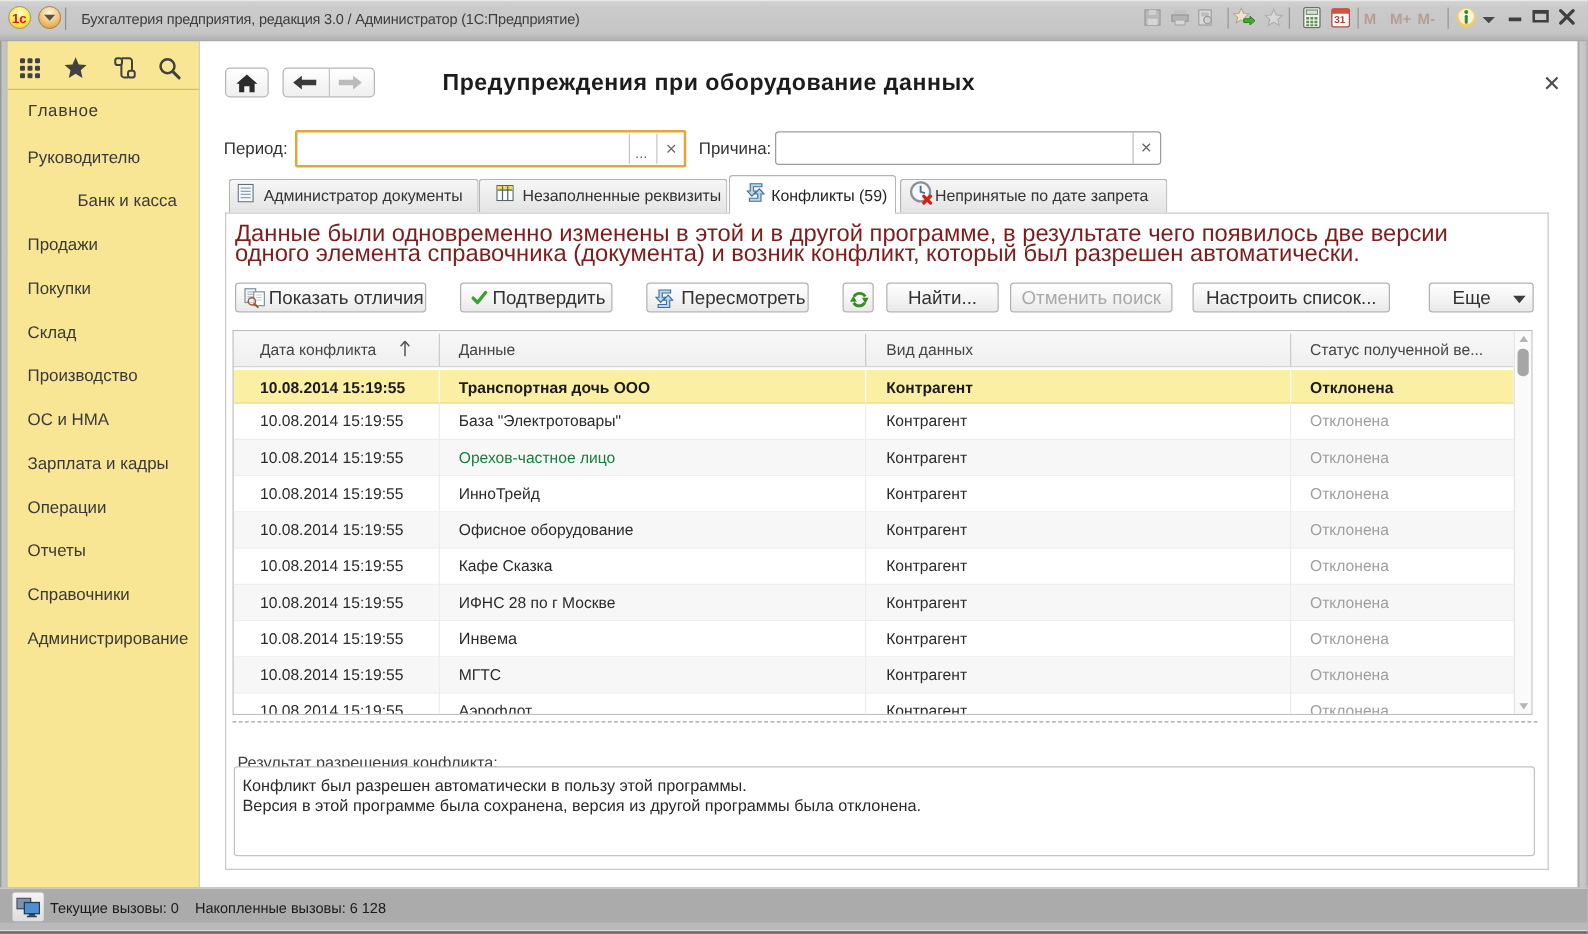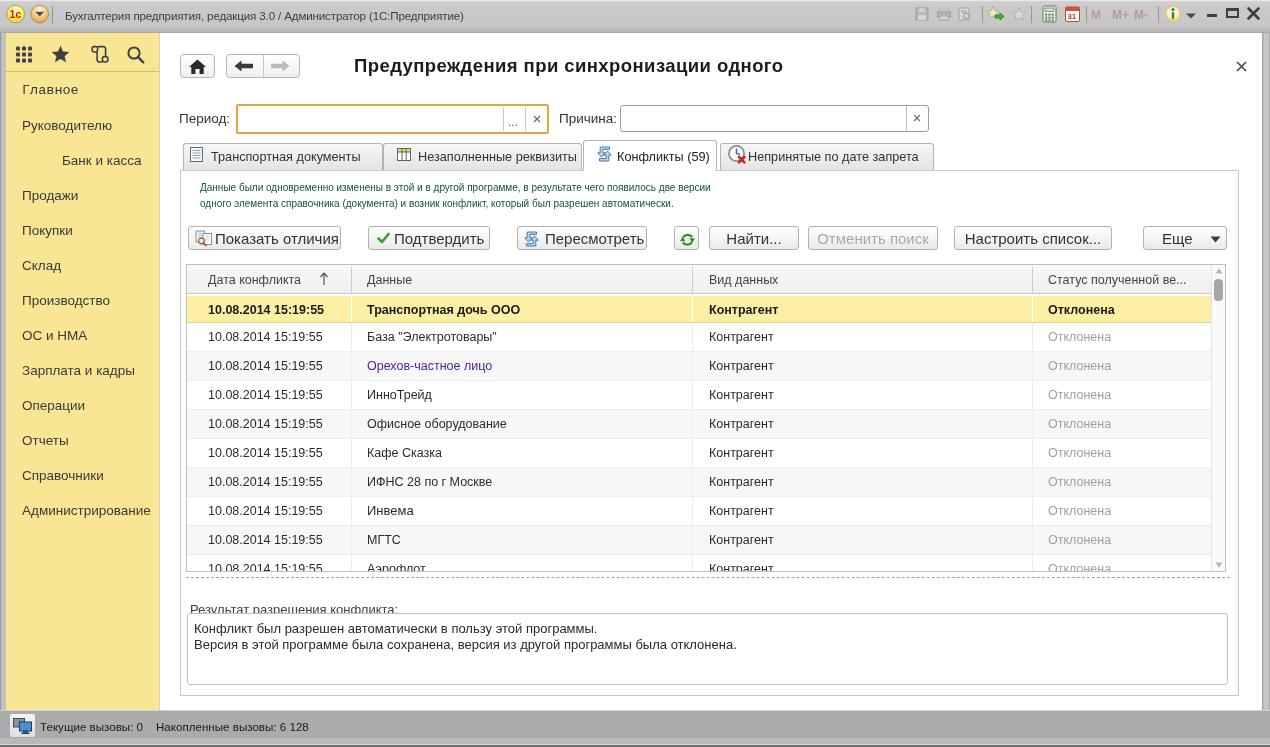--- a/index.html
+++ b/index.html
@@ -173,21 +173,21 @@
  <path d="M8.5 0.5 L17 8 L14.7 8 L14.7 15 L10.6 15 L10.6 10 L6.4 10 L6.4 15 L2.3 15 L2.3 8 L0 8 Z" fill="#2b2b2b"></path>
 </svg>
 <div class="abs" style="left:226px;top:54px;width:74px;height:24px;box-sizing:border-box;border:1px solid #b5b5b5;border-radius:4px;background:linear-gradient(#ffffff,#efefef);"></div>
 <div class="abs" style="left:263px;top:55px;width:1px;height:22px;background:#c6c6c6;"></div>
 <svg class="abs" style="left:234px;top:60px;" width="20" height="12" viewBox="0 0 20 12">
  <path d="M7.5 0.5 L7.5 3.8 L19 3.8 L19 8.2 L7.5 8.2 L7.5 11.5 L0.5 6 Z" fill="#3a3a3a"></path>
 </svg>
 <svg class="abs" style="left:270px;top:60px;" width="20" height="12" viewBox="0 0 20 12">
  <path d="M12.5 0.5 L12.5 3.8 L1 3.8 L1 8.2 L12.5 8.2 L12.5 11.5 L19.5 6 Z" fill="#bbbbbb"></path>
 </svg>
-<div class="t" style="left:354px;top:55px;font-size:18.5px;font-weight:bold;color:#1c1c1c;line-height:22px;letter-spacing:0.42px;">Предупреждения при синхронизации одного</div>
+<div class="t" style="left:354px;top:55px;font-size:18.5px;font-weight:bold;color:#1c1c1c;line-height:22px;letter-spacing:0.42px;">Предупреждения при оборудование данных</div>
 <svg class="abs" style="left:1235px;top:60px;" width="13" height="13" viewBox="0 0 13 13">
  <path d="M2 2 L11 11 M11 2 L2 11" stroke="#4d4d4d" stroke-width="1.7"></path>
 </svg>
 
 
 <div class="t" style="left:179px;top:111px;font-size:13.5px;color:#333;line-height:15px;">Период:</div>
 <div class="abs" style="left:236px;top:104px;width:313px;height:30px;box-sizing:border-box;border:2px solid #e2a63c;border-radius:2px;background:#fff;"></div>
 <div class="abs" style="left:503px;top:107px;width:1px;height:24px;background:#c8c8c8;"></div>
 <div class="t" style="left:508px;top:116px;font-size:12px;color:#666;line-height:12px;">...</div>
 <div class="abs" style="left:525px;top:107px;width:1px;height:24px;background:#c8c8c8;"></div>
@@ -214,41 +214,41 @@
 <div class="vl" style="left:1238px;top:170px;height:526px;"></div>
 <div class="hl" style="left:180px;top:695px;width:1059px;"></div>
 
 
 <svg class="abs" style="left:190px;top:147px;" width="13" height="15" viewBox="0 0 13 15">
  <rect x="0.5" y="0.5" width="12" height="14" fill="#f4f8fa" stroke="#5a6e80" stroke-width="1"></rect>
  <g stroke="#8ba0b0" stroke-width="1">
   <path d="M2.5 3.5 h8 M2.5 6 h8 M2.5 8.5 h8 M2.5 11 h8"></path>
  </g>
 </svg>
-<div class="tablbl" style="left:211px;">Транспортная документы</div>
+<div class="tablbl" style="left:211px;">Администратор документы</div>
 <svg class="abs" style="left:397px;top:148px;" width="14" height="13" viewBox="0 0 14 13">
  <rect x="0.5" y="0.5" width="13" height="12" fill="#ffffff" stroke="#51646f" stroke-width="1"></rect>
  <rect x="1" y="1" width="12" height="3" fill="#f3e143"></rect>
  <path d="M5 1 V12 M9.2 1 V12 M1 4 H13" stroke="#51646f" stroke-width="1"></path>
 </svg>
 <div class="tablbl" style="left:418px;">Незаполненные реквизиты</div>
 <svg class="abs" style="left:597px;top:146px;" width="15" height="16" viewBox="0 0 15 16">
  <path d="M3.2 1 L12.5 1 L12.5 3.4 L5.8 3.4 L5.8 6.8 L8.3 6.8 L4.5 11 L0.7 6.8 L3.2 6.8 Z" fill="#b8d8ee" stroke="#3f6e99" stroke-width="0.9"></path>
  <path d="M11.8 15 L2.5 15 L2.5 12.6 L9.2 12.6 L9.2 9.2 L6.7 9.2 L10.5 5 L14.3 9.2 L11.8 9.2 Z" fill="#b8d8ee" stroke="#3f6e99" stroke-width="0.9"></path>
 </svg>
 <div class="tablbl" style="left:617px;color:#222;">Конфликты (59)</div>
 <svg class="abs" style="left:727px;top:144px;" width="21" height="21" viewBox="0 0 21 21">
  <circle cx="9.5" cy="9.5" r="7.6" fill="#f6f8fa" stroke="#8a9099" stroke-width="1.8"></circle>
  <path d="M9.5 4.5 L9.5 9.5 L13 10.5" stroke="#49718e" stroke-width="1.5" fill="none"></path>
  <path d="M12 13 L17.4 18.4 M17.4 13 L12 18.4" stroke="#cf2516" stroke-width="2.6" stroke-linecap="round"></path>
 </svg>
 <div class="tablbl" style="left:748px;">Непринятые по дате запрета</div>
 
 
-<div class="t" style="left:200px;top:180px;font-size:10px;line-height:16px;color:#14532d;">Данные были одновременно изменены в этой и в другой программе, в результате чего появилось две версии<br>одного элемента справочника (документа) и возник конфликт, который был разрешен автоматически.</div>
+<div class="t" style="left:188px;top:180px;font-size:19px;line-height:16px;color:#7f1d1d;">Данные были одновременно изменены в этой и в другой программе, в результате чего появилось две версии<br>одного элемента справочника (документа) и возник конфликт, который был разрешен автоматически.</div>
 
 
 <div class="btn" style="left:188px;width:153px;">
  <svg style="position:absolute;left:6px;top:3px;" width="19" height="18" viewBox="0 0 19 18">
   <rect x="1" y="1" width="8.5" height="11" fill="#f2f6f9" stroke="#8295a3" stroke-width="1"></rect>
   <path d="M3 3.5 h4.5 M3 5.5 h4.5 M3 7.5 h4.5" stroke="#aebdc8" stroke-width="0.9"></path>
   <rect x="8" y="3.5" width="8.5" height="11" fill="#ffffff" stroke="#8295a3" stroke-width="1"></rect>
   <path d="M10 6 h4.5 M10 8 h4.5 M10 10 h4.5" stroke="#c3ced7" stroke-width="0.9"></path>
   <circle cx="6.5" cy="11" r="2.9" fill="#f7f3ee" fill-opacity="0.6" stroke="#9c5a36" stroke-width="1.2"></circle>
   <path d="M8.7 13.2 L11.2 15.7" stroke="#9c5a36" stroke-width="1.6" stroke-linecap="round"></path>
@@ -312,21 +312,21 @@
         <div style="position:absolute;left:845px;top:0;width:1px;height:26px;background:#fff;"></div>
       </div>
       <div style="position:absolute;left:0;top:58px;width:1024px;height:29px;background:#ffffff;box-sizing:border-box;border-bottom:1px solid #ededed;">
         <div style="position:absolute;left:21px;top:7px;font-size:12.5px;line-height:14px;font-weight:normal;color:#2b2b2b;white-space:nowrap;">10.08.2014 15:19:55</div>
         <div style="position:absolute;left:180px;top:7px;font-size:12.5px;line-height:14px;font-weight:normal;color:#2b2b2b;white-space:nowrap;">База "Электротовары"</div>
         <div style="position:absolute;left:522px;top:7px;font-size:12.5px;line-height:14px;font-weight:normal;color:#2b2b2b;white-space:nowrap;">Контрагент</div>
         <div style="position:absolute;left:861px;top:7px;font-size:12.5px;line-height:14px;font-weight:normal;color:#9f9f9f;white-space:nowrap;">Отклонена</div>
       </div>
       <div style="position:absolute;left:0;top:87px;width:1024px;height:29px;background:#f7f7f7;box-sizing:border-box;border-bottom:1px solid #ededed;">
         <div style="position:absolute;left:21px;top:7px;font-size:12.5px;line-height:14px;font-weight:normal;color:#2b2b2b;white-space:nowrap;">10.08.2014 15:19:55</div>
-        <div style="position:absolute;left:180px;top:7px;font-size:12.5px;line-height:14px;font-weight:normal;color:#4c1d95;white-space:nowrap;">Орехов-частное лицо</div>
+        <div style="position:absolute;left:180px;top:7px;font-size:12.5px;line-height:14px;font-weight:normal;color:#15803d;white-space:nowrap;">Орехов-частное лицо</div>
         <div style="position:absolute;left:522px;top:7px;font-size:12.5px;line-height:14px;font-weight:normal;color:#2b2b2b;white-space:nowrap;">Контрагент</div>
         <div style="position:absolute;left:861px;top:7px;font-size:12.5px;line-height:14px;font-weight:normal;color:#9f9f9f;white-space:nowrap;">Отклонена</div>
       </div>
       <div style="position:absolute;left:0;top:116px;width:1024px;height:29px;background:#ffffff;box-sizing:border-box;border-bottom:1px solid #ededed;">
         <div style="position:absolute;left:21px;top:7px;font-size:12.5px;line-height:14px;font-weight:normal;color:#2b2b2b;white-space:nowrap;">10.08.2014 15:19:55</div>
         <div style="position:absolute;left:180px;top:7px;font-size:12.5px;line-height:14px;font-weight:normal;color:#2b2b2b;white-space:nowrap;">ИнноТрейд</div>
         <div style="position:absolute;left:522px;top:7px;font-size:12.5px;line-height:14px;font-weight:normal;color:#2b2b2b;white-space:nowrap;">Контрагент</div>
         <div style="position:absolute;left:861px;top:7px;font-size:12.5px;line-height:14px;font-weight:normal;color:#9f9f9f;white-space:nowrap;">Отклонена</div>
       </div>
       <div style="position:absolute;left:0;top:145px;width:1024px;height:29px;background:#f7f7f7;box-sizing:border-box;border-bottom:1px solid #ededed;">

